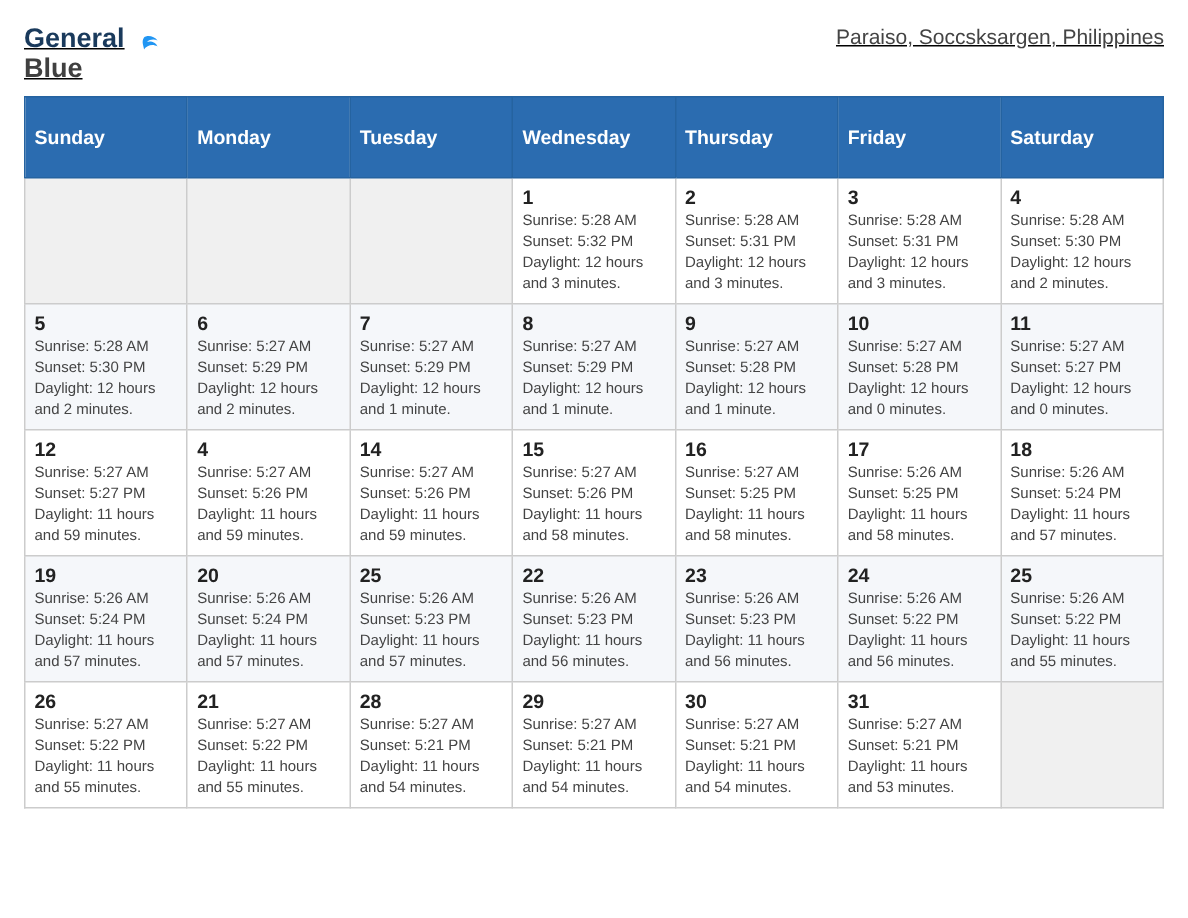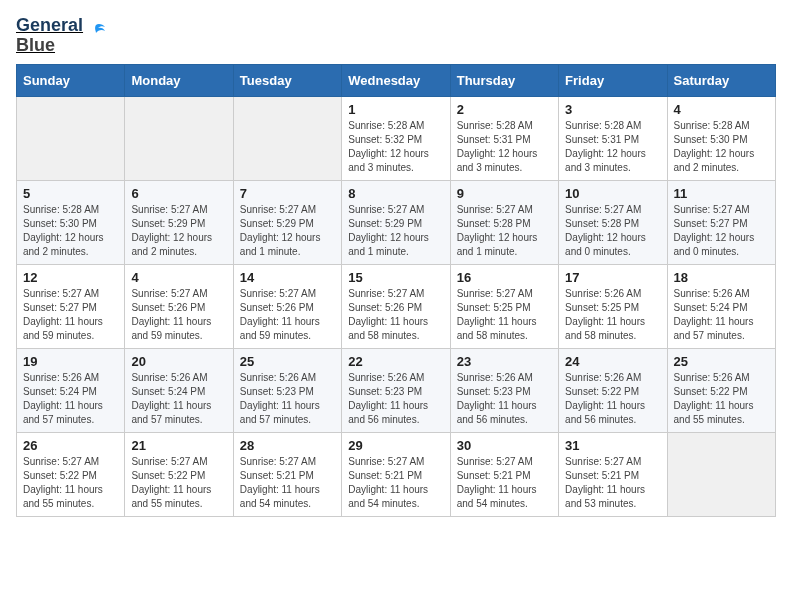--- a/index.html
+++ b/index.html
@@ -45,21 +45,21 @@
     }
     table {
       width: 100%;
       border-collapse: collapse;
       table-layout: fixed;
     }
     thead tr th {
       background: #2b6cb0;
       color: #fff;
       text-align: left;
-      padding: 8px 6px;
+      padding: 19px 6px;
       font-size: 13px;
       font-weight: bold;
       border: 1px solid #2563a0;
     }
     tbody tr td {
       vertical-align: top;
       padding: 5px 6px;
       font-size: 10.5px;
       color: #333;
       border: 1px solid #ccc;
@@ -91,20 +91,21 @@
 <div class="header-section">
   <div class="logo">
     <div style="display:flex;align-items:center;">
       <span class="logo-text">General<br><span>Blue</span></span>
       <svg width="22" height="22" viewBox="0 0 22 22" style="margin-left:2px;margin-top:-8px;">
         <path d="M11 4 C13 2, 18 3, 20 6 C18 5, 15 5, 13 7 C15 6, 19 7, 20 10 C17 8, 13 9, 11 12 C11 10, 9 7, 11 4Z" fill="#2196F3"></path>
       </svg>
     </div>
   </div>
   <div class="title-section">
+    <div class="subtitle">Paraiso, Soccsksargen, Philippines</div>
   </div>
 </div>
 
 <table>
   <thead>
     <tr>
     <th>Sunday</th>
         <th>Monday</th>
         <th>Tuesday</th>
         <th>Wednesday</th>

